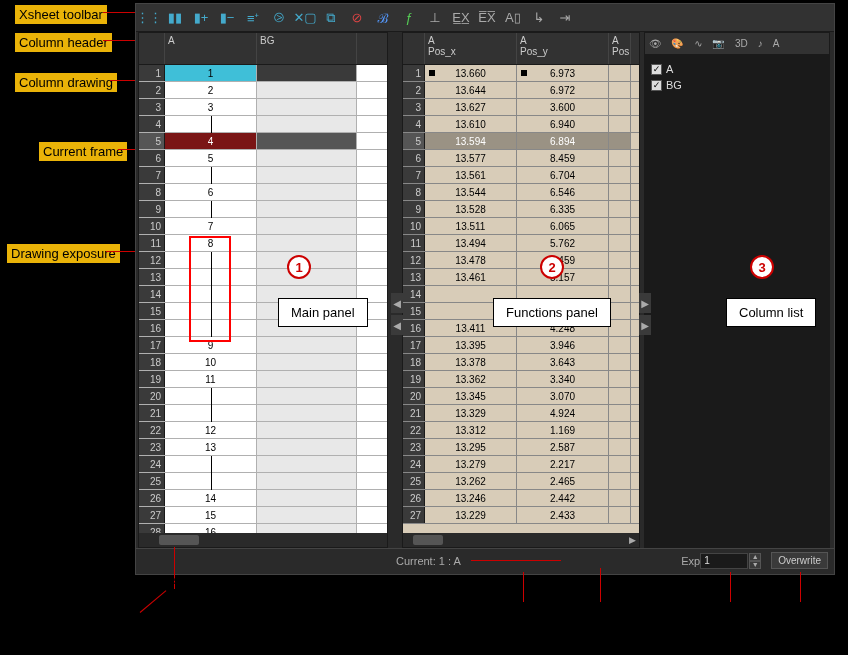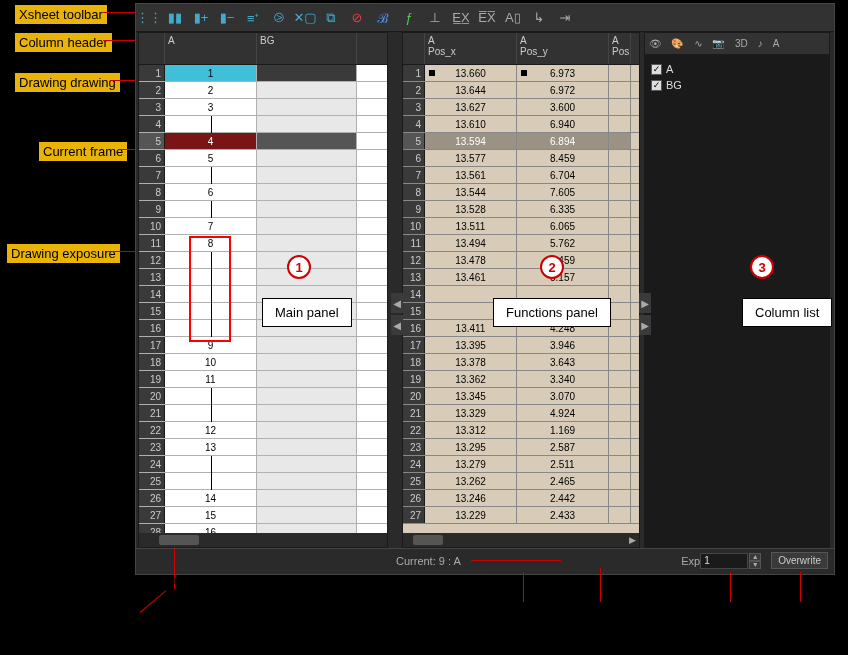--- a/index.html
+++ b/index.html
@@ -92,21 +92,21 @@
 </style>
 </head>
 <body>
 
 <div class="callout" style="left:14px;top:4px">Xsheet toolbar</div>
 <div class="callout-line" style="left:103px;top:12px;width:40px"></div>
 
 <div class="callout" style="left:14px;top:32px">Column header</div>
 <div class="callout-line" style="left:103px;top:40px;width:54px"></div>
 
-<div class="callout" style="left:14px;top:72px">Drawing drawing</div>
+<div class="callout" style="left:14px;top:72px">Column drawing</div>
 <div class="callout-line" style="left:110px;top:80px;width:46px"></div>
 
 <div class="callout" style="left:38px;top:141px">Current frame</div>
 <div class="callout-line" style="left:118px;top:149px;width:20px"></div>
 
 <div class="callout" style="left:6px;top:243px">Drawing exposure</div>
 <div class="callout-line" style="left:106px;top:251px;width:80px"></div>
 
 <div class="app">
 
@@ -355,21 +355,21 @@
           </div>
           <div class="fgrid-row">
             <div class="frn">7</div>
             <div class="fcell">13.561</div>
             <div class="fcell">6.704</div>
             <div class="fcell narrow"></div>
           </div>
           <div class="fgrid-row">
             <div class="frn">8</div>
             <div class="fcell">13.544</div>
-            <div class="fcell">7.605</div>
+            <div class="fcell">6.546</div>
             <div class="fcell narrow"></div>
           </div>
           <div class="fgrid-row">
             <div class="frn">9</div>
             <div class="fcell">13.528</div>
             <div class="fcell">6.335</div>
             <div class="fcell narrow"></div>
           </div>
           <div class="fgrid-row">
             <div class="frn">10</div>
@@ -451,21 +451,21 @@
           </div>
           <div class="fgrid-row">
             <div class="frn">23</div>
             <div class="fcell">13.295</div>
             <div class="fcell">2.587</div>
             <div class="fcell narrow"></div>
           </div>
           <div class="fgrid-row">
             <div class="frn">24</div>
             <div class="fcell">13.279</div>
-            <div class="fcell">2.511</div>
+            <div class="fcell">2.217</div>
             <div class="fcell narrow"></div>
           </div>
           <div class="fgrid-row">
             <div class="frn">25</div>
             <div class="fcell">13.262</div>
             <div class="fcell">2.465</div>
             <div class="fcell narrow"></div>
           </div>
           <div class="fgrid-row">
             <div class="frn">26</div>
@@ -508,41 +508,41 @@
           </div>
           <div class="cl-item">
             <span class="chk">✓</span>
             <span>BG</span>
           </div>
         </div>
     </div>
   </div>
 
   <div class="status">
-    <span class="cur">Current: 9 : A</span>
+    <span class="cur">Current: 1 : A</span>
     <span class="redseg"></span>
     <span class="spacer"></span>
     <span>Exp</span>
     <input value="1" style="">
     <span class="spinner">
       <span>▲</span>
       <span>▼</span>
     </span>
     <button class="ow-btn">Overwrite</button>
   </div>
 </div>
 
 <div class="circ" style="left:287px;top:255px">1</div>
-<div class="annot-box" style="left:262px;top:298px">Main panel</div>
+<div class="annot-box" style="left:278px;top:298px">Main panel</div>
 
 <div class="circ" style="left:540px;top:255px">2</div>
 <div class="annot-box" style="left:493px;top:298px">Functions panel</div>
 
 <div class="circ" style="left:750px;top:255px">3</div>
-<div class="annot-box" style="left:742px;top:298px">Column list</div>
+<div class="annot-box" style="left:726px;top:298px">Column list</div>
 
 <div class="redbox" style="left:189px;top:236px;width:42px;height:106px"></div>
 
 <div class="callout-line vert" style="left:174px;top:547px;height:42px"></div>
 <div class="bcallout" style="left:101px;top:574px">Frame numbers</div>
 <div class="callout-line" style="left:140px;top:612px;width:34px;transform:rotate(-40deg);transform-origin:left"></div>
 
 <div class="callout-line vert" style="left:523px;top:572px;height:30px"></div>
 <div class="bcallout" style="left:490px;top:610px;white-space:pre-line">Current
 drawing/element</div>

